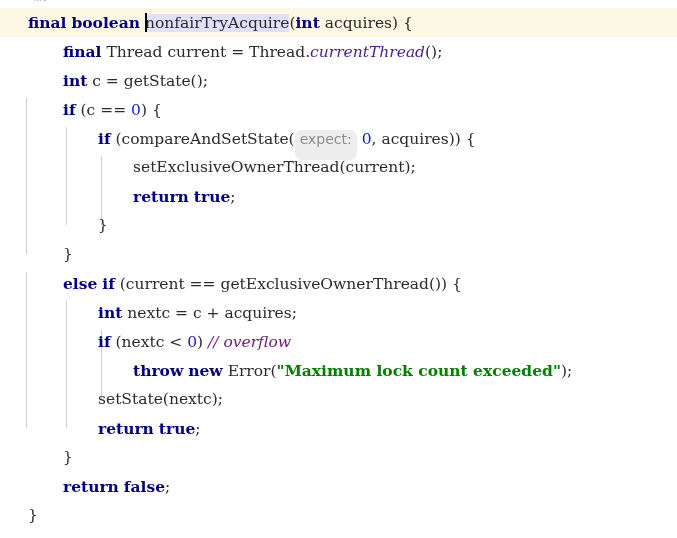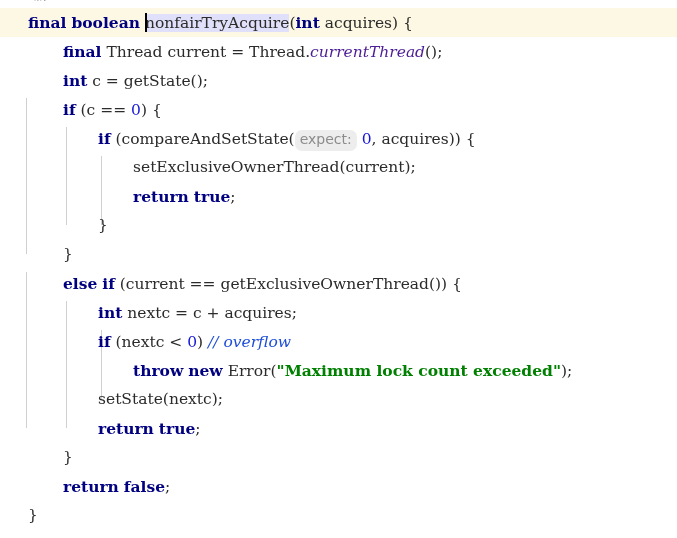--- a/index.html
+++ b/index.html
@@ -55,33 +55,33 @@
     height: 29px;
     white-space: pre;
     position: relative;
   }
 
   
   .kw      { color: #000080; font-weight: bold; }
   .plain   { color: #2b2b2b; }
   .num     { color: #1818d8; }
   .str     { color: #008000; font-weight: bold; }
-  .cmt     { color: #1d4ed8; font-style: italic; }
+  .cmt     { color: #701a75; font-style: italic; }
   .static  { color: #4c1d95; font-style: italic; }
   .ident-sel {
     background: #e0e0fa;
     color: #2b2b2b;
   }
 
   
   .inlay {
     background: #ededed;
     color: #8c8c8c;
     border-radius: 7px;
-    padding: 1px 5px 4px 5px;
+    padding: 1px 5px 13px 5px;
     font-size: 14px;
     font-family: "DejaVu Sans", "Liberation Sans", sans-serif;
     font-style: normal;
   }
 
   
   .caret {
     display: inline-block;
     width: 2px;
     height: 19px;

